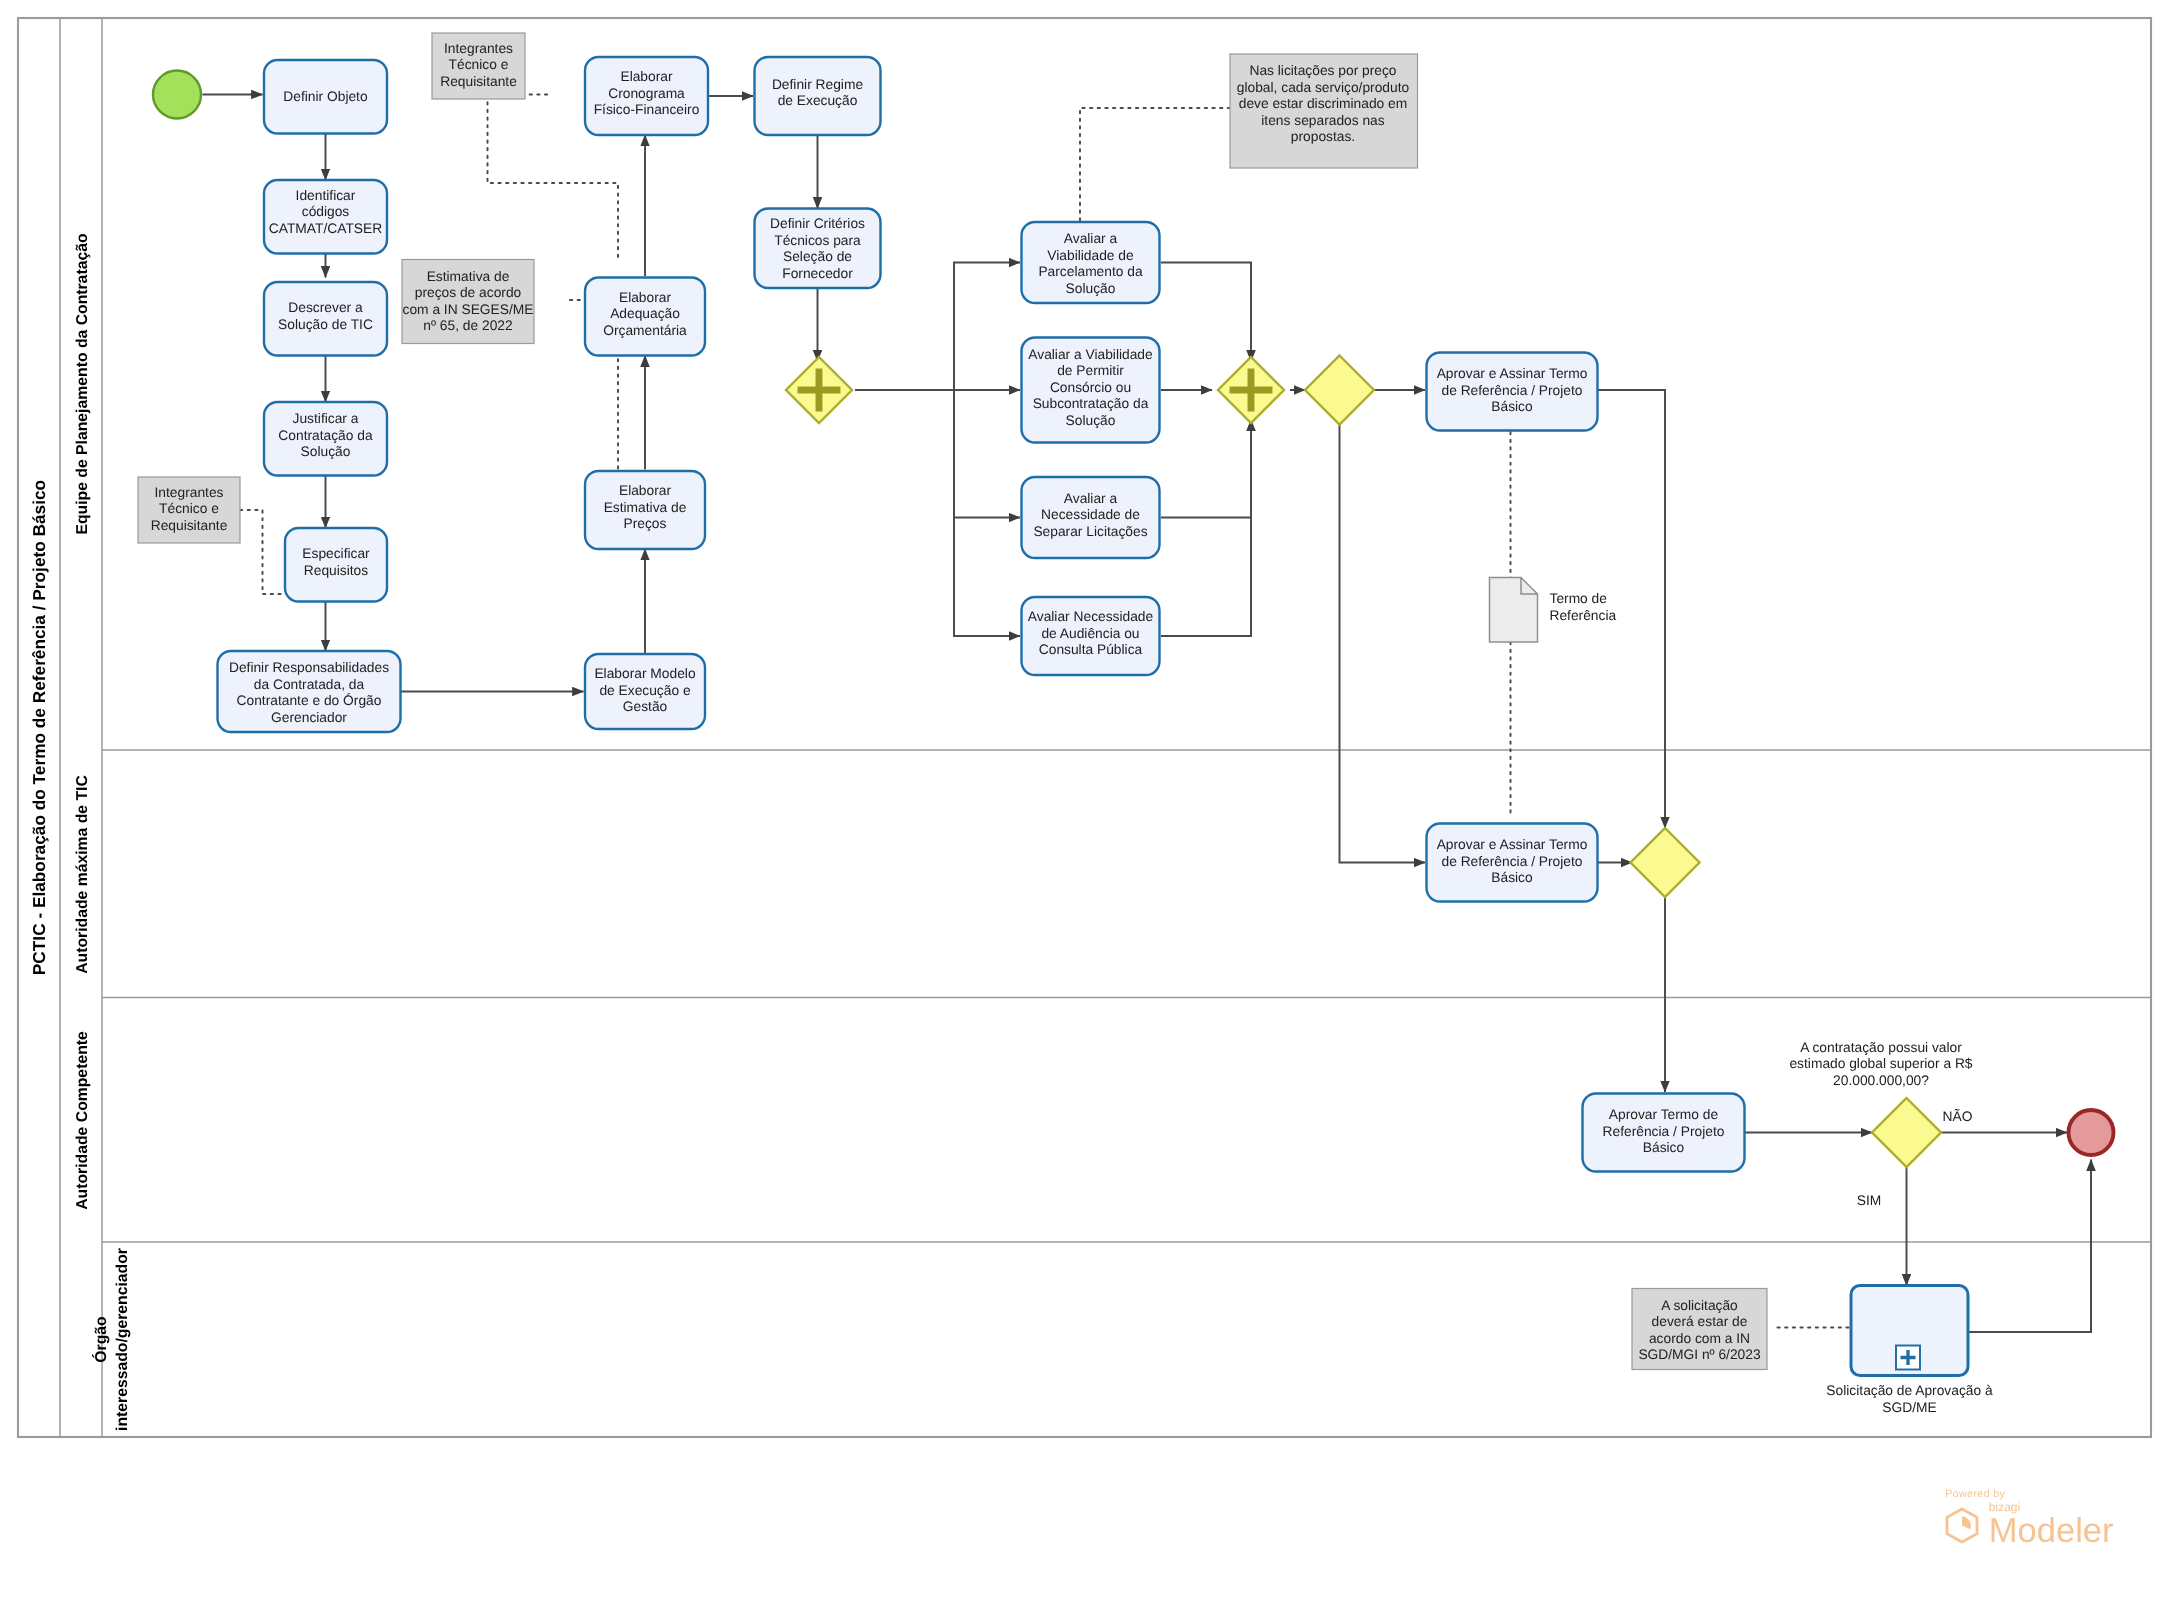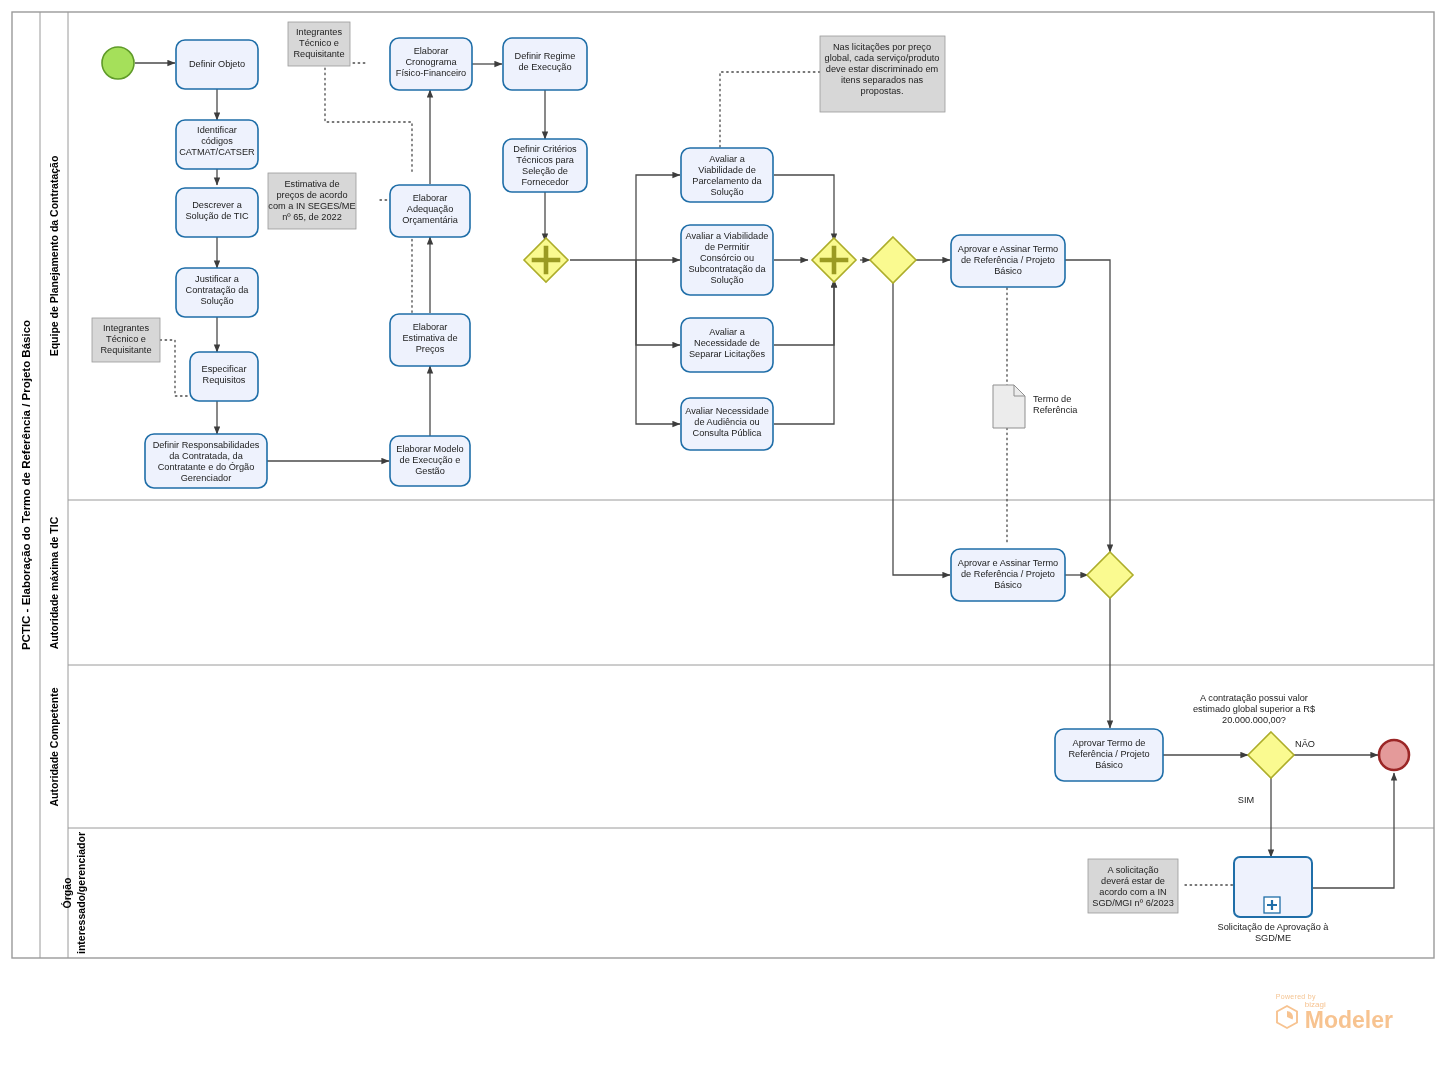--- a/index.html
+++ b/index.html
@@ -28,25 +28,25 @@
   .annot-rect{fill:#d7d7d7;stroke:#9a9a9a;stroke-width:0.8;}
   .doc-rect{fill:#ececec;stroke:#8f8f8f;stroke-width:1;}
   .gw-diamond{fill:#fafa90;stroke:#adad2a;stroke-width:1.6;}
   .start-ev{fill:#a5e05a;stroke:#5f9b28;stroke-width:1.6;}
   .end-ev{fill:#e49a9a;stroke:#9b2626;stroke-width:2.6;}
   .flow{stroke:#4a4a4a;stroke-width:1.3;fill:none;}
   .assoc{stroke:#4a4a4a;stroke-width:1.3;fill:none;stroke-dasharray:1.5 3.6;stroke-linecap:round;}
   .lane-line{stroke:#9a9a9a;stroke-width:1;fill:none;}
   .pool-frame{fill:none;stroke:#9a9a9a;stroke-width:1.4;}
 
-  .brand{position:absolute;right:54px;bottom:48px;text-align:left;opacity:.95;}
+  .brand{position:absolute;right:38px;bottom:48px;text-align:left;opacity:.95;}
   .brand .pw{font-size:7px;color:#f4c18c;letter-spacing:.3px;margin-left:2px;}
   .brand .row{display:flex;align-items:center;gap:5px;margin-top:1px;}
   .brand .bz{font-size:8px;color:#f6bf8a;line-height:1;}
-  .brand .md{font-size:23px;color:#f7c08b;line-height:1;font-weight:700;}
+  .brand .md{font-size:23px;color:#f7c08b;line-height:1;font-weight:400;}
 </style>
 </head>
 <body>
 
 <div id="canvas">
 
 <svg id="diagram" viewBox="0 0 1447 1080">
   <defs>
     <marker id="arrow" markerWidth="9" markerHeight="9" refX="7.6" refY="3.2" orient="auto" markerUnits="userSpaceOnUse">
       <path d="M0,0 L8,3.2 L0,6.4 z" fill="#3d3d3d"></path>

